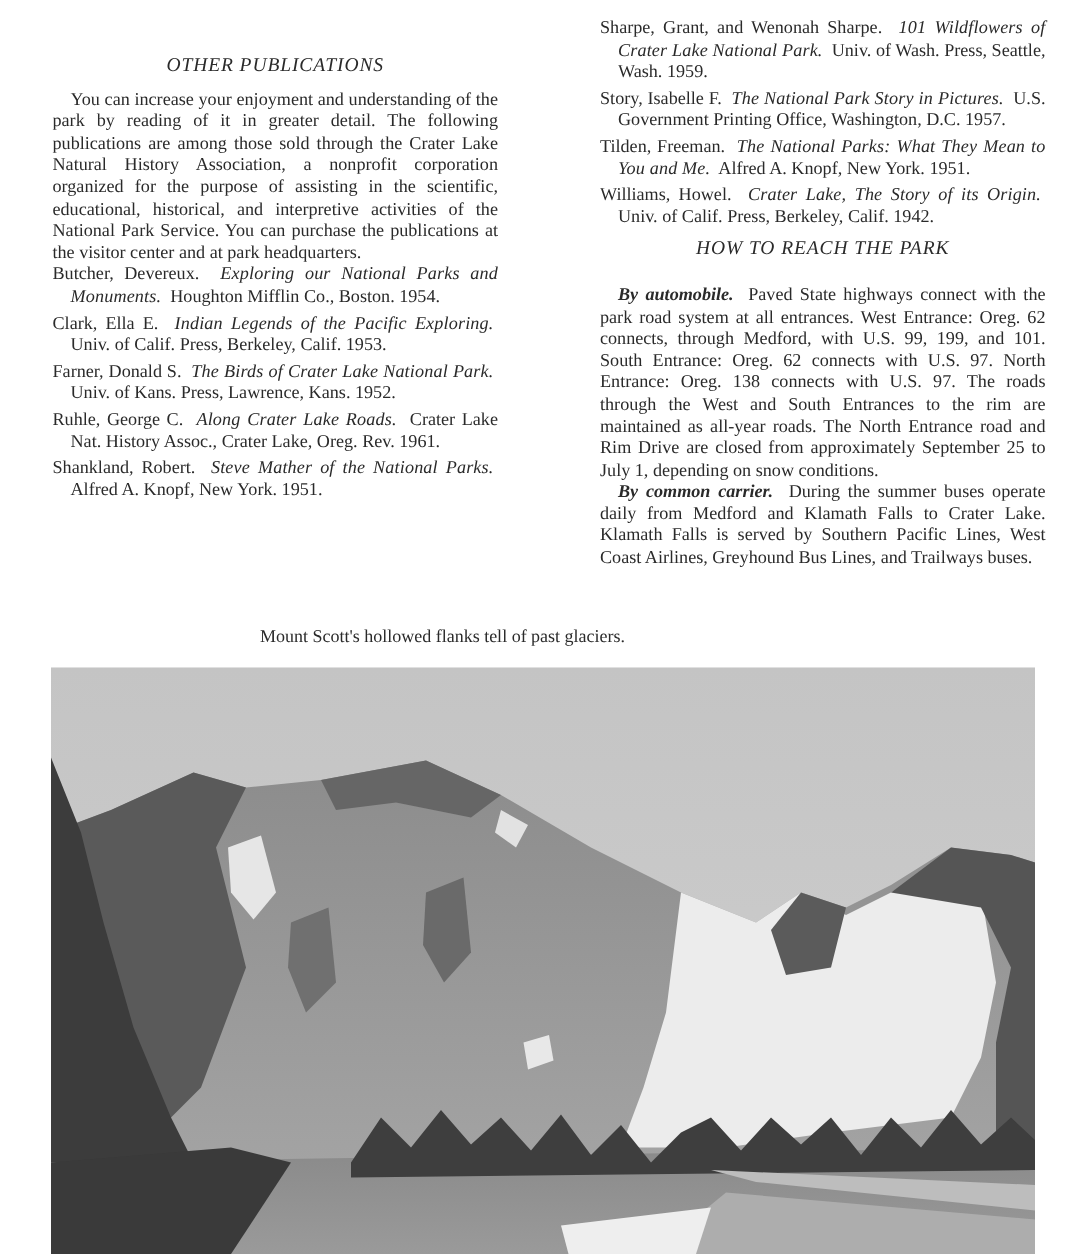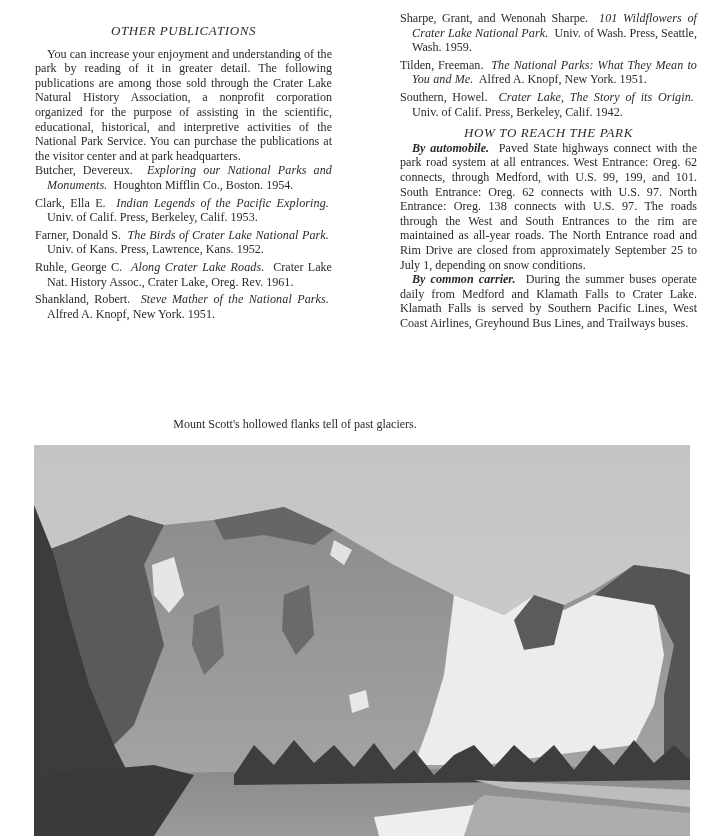--- a/index.html
+++ b/index.html
@@ -10,22 +10,22 @@
       color: #2a2a2a;
       position: relative;
     }
     .col { position: absolute; top: 0; font-size: 12.1px; line-height: 14.6px; }
     .col-left { left: 35px; width: 297px; }
     .col-right { left: 400px; width: 297px; }
     h2 {
       font-style: italic; font-weight: normal; text-align: center;
       font-size: 13px; letter-spacing: 0.6px; margin: 0;
     }
-    .col-left h2 { margin-top: 24px; margin-bottom: 8px; }
-    .col-right h2 { margin-top: 7px; margin-bottom: 0; }
+    .col-left h2 { margin-top: 36px; margin-bottom: 8px; }
+    .col-right h2 { margin-top: 7px; margin-bottom: 16px; }
     p { margin: 0; text-align: justify; }
     .indent { text-indent: 12px; }
     .ref { padding-left: 12px; text-indent: -12px; text-align: justify; margin-bottom: 3px; }
     .ref i { letter-spacing: 0.1px; }
     .col-right .refs { margin-top: 10px; }
     .lead { font-weight: bold; font-style: italic; }
     .caption {
       position: absolute; left: 0; width: 590px; top: 417px;
       text-align: center; font-size: 12px;
     }
@@ -46,22 +46,23 @@
     <p class="ref"><span>Clark, Ella E.</span>&nbsp; <i>Indian Legends of the Pacific Exploring.</i>&nbsp; <span>Univ. of Calif. Press, Berkeley, Calif. 1953.</span></p>
     <p class="ref"><span>Farner, Donald S.</span>&nbsp; <i>The Birds of Crater Lake National Park.</i>&nbsp; <span>Univ. of Kans. Press, Lawrence, Kans. 1952.</span></p>
     <p class="ref"><span>Ruhle, George C.</span>&nbsp; <i>Along Crater Lake Roads.</i>&nbsp; <span>Crater Lake Nat. History Assoc., Crater Lake, Oreg. Rev. 1961.</span></p>
     <p class="ref"><span>Shankland, Robert.</span>&nbsp; <i>Steve Mather of the National Parks.</i>&nbsp; <span>Alfred A. Knopf, New York. 1951.</span></p>
   </div>
 </div>
 
 <div class="col col-right">
   <div class="refs" style="margin-top:11px;">
     <p class="ref"><span>Sharpe, Grant, and Wenonah Sharpe.</span>&nbsp; <i>101 Wildflowers of Crater Lake National Park.</i>&nbsp; <span>Univ. of Wash. Press, Seattle, Wash. 1959.</span></p>
+    <p class="ref"><span>Story, Isabelle F.</span>&nbsp; <i>The National Park Story in Pictures.</i>&nbsp; <span>U.S. Government Printing Office, Washington, D.C. 1957.</span></p>
     <p class="ref"><span>Tilden, Freeman.</span>&nbsp; <i>The National Parks: What They Mean to You and Me.</i>&nbsp; <span>Alfred A. Knopf, New York. 1951.</span></p>
-    <p class="ref"><span>Southern, Howel.</span>&nbsp; <i>Crater Lake, The Story of its Origin.</i>&nbsp; <span>Univ. of Calif. Press, Berkeley, Calif. 1942.</span></p>
+    <p class="ref"><span>Williams, Howel.</span>&nbsp; <i>Crater Lake, The Story of its Origin.</i>&nbsp; <span>Univ. of Calif. Press, Berkeley, Calif. 1942.</span></p>
   </div>
   <h2>HOW TO REACH THE PARK</h2>
   <p class="indent"><span class="lead">By automobile.</span>&nbsp; <span>Paved State highways connect with the park road system at all entrances. West Entrance: Oreg. 62 connects, through Medford, with U.S. 99, 199, and 101. South Entrance: Oreg. 62 connects with U.S. 97. North Entrance: Oreg. 138 connects with U.S. 97. The roads through the West and South Entrances to the rim are maintained as all-year roads. The North Entrance road and Rim Drive are closed from approximately September 25 to July 1, depending on snow conditions.</span></p>
   <p class="indent"><span class="lead">By common carrier.</span>&nbsp; <span>During the summer buses operate daily from Medford and Klamath Falls to Crater Lake. Klamath Falls is served by Southern Pacific Lines, West Coast Airlines, Greyhound Bus Lines, and Trailways buses.</span></p>
 </div>
 
 <div class="caption">Mount Scott's hollowed flanks tell of past glaciers.</div>
 
 <div class="photo">
   <svg width="656" height="391" viewBox="0 0 656 391" xmlns="http://www.w3.org/2000/svg">

